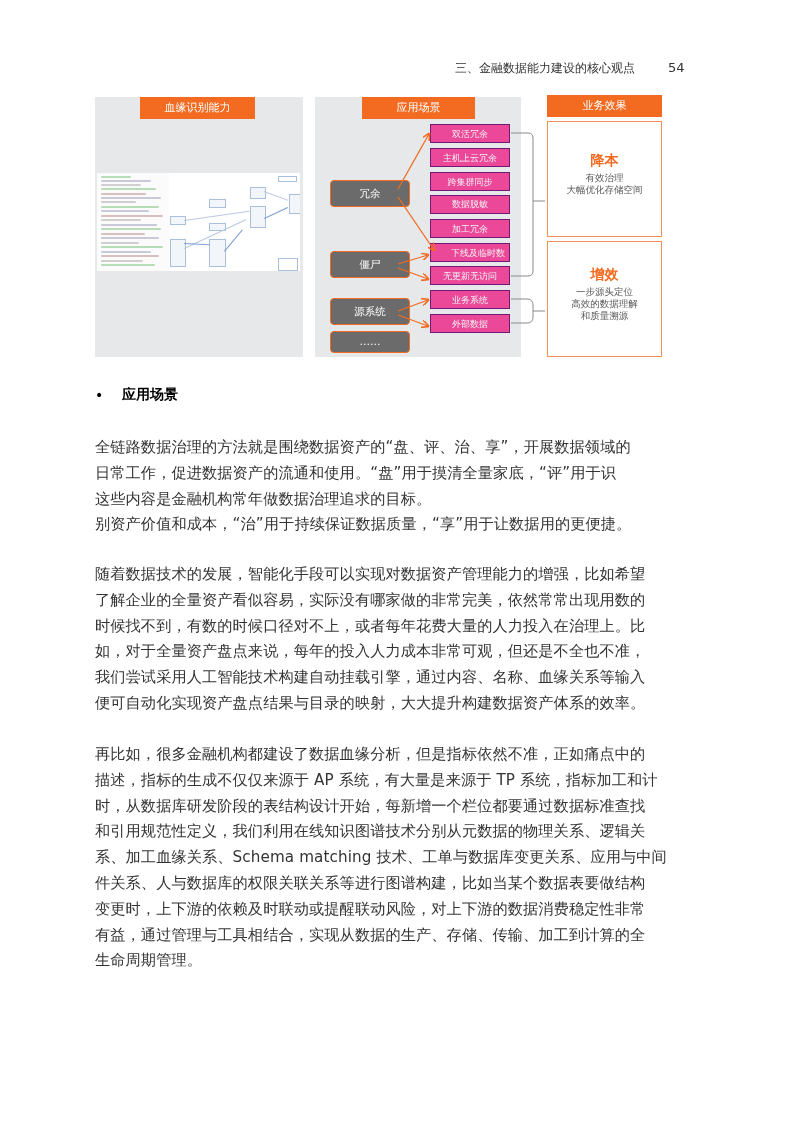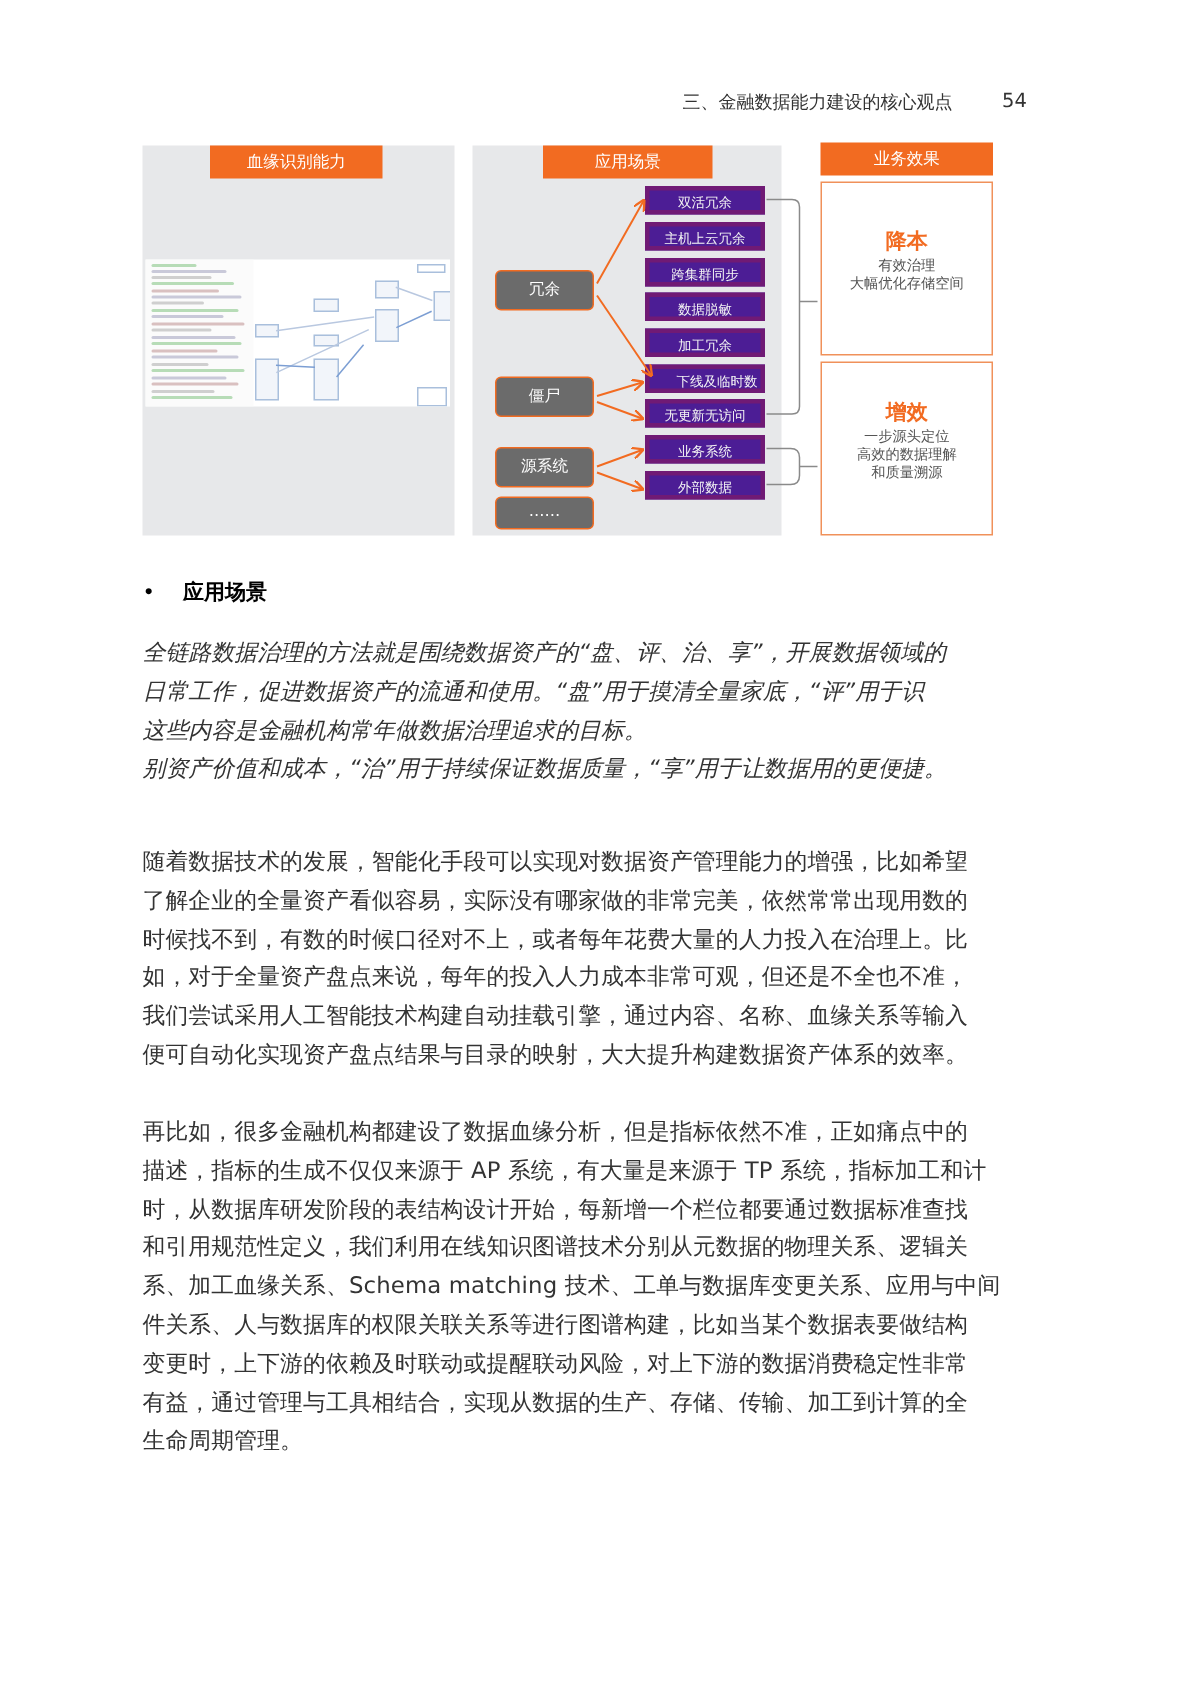--- a/index.html
+++ b/index.html
@@ -13,24 +13,24 @@
     .panel-mid { left: 315px; top: 97px; width: 206px; height: 260px; }
     .orange-head { position: absolute; background: #f26b21; color: #fff; font-size: 11px;
                    text-align: center; line-height: 22px; height: 22px; }
     .lineage-shot { position: absolute; left: 97px; top: 173px; width: 203px; height: 98px;
                     background: #ffffff; overflow: hidden; }
     .code-pane { position: absolute; left: 0; top: 0; width: 72px; height: 98px; background: #fbfbfb; }
     .code-line { position: absolute; left: 4px; height: 2px; border-radius: 1px; }
     .graph-node { position: absolute; border: 1px solid #a9bfdc; background: #f2f5fa; }
     .graph-link { position: absolute; height: 1px; background: #b9c8e0; transform-origin: 0 0; }
 
-    .cat-box { position: absolute; left: 330px; width: 66px; background: #6b6b6b; color: #fff;
+    .cat-box { position: absolute; left: 330px; width: 80px; background: #6b6b6b; color: #fff;
                border: 1.5px solid #f26b21; border-radius: 4px; font-size: 10.5px; text-align: center; box-sizing: border-box; }
-    .item-box { position: absolute; left: 430px; width: 80px; height: 19px; background: #4c1d95;
-                color: #f4f4f4; font-size: 9px; text-align: center; line-height: 19px; border: 3px solid #701a75; box-sizing: border-box; }
+    .item-box { position: absolute; left: 430px; width: 80px; height: 19px; background: #ec4899;
+                color: #f4f4f4; font-size: 9px; text-align: center; line-height: 19px; border: 1px solid #701a75; box-sizing: border-box; }
     .arrows { position: absolute; left: 0; top: 0; width: 793px; height: 400px; pointer-events: none; }
 
     .effect-head { left: 547px; top: 95px; width: 115px; }
     .effect-box { position: absolute; left: 547px; width: 115px; border: 1.5px solid #f0915a; background: #fff;
                   box-sizing: border-box; text-align: center; }
     .effect-title { color: #f26b21; font-size: 14px; font-weight: bold; margin-bottom: 2px; }
     .effect-desc { color: #555; font-size: 9.5px; line-height: 12px; }
 
     .section-bullet { position: absolute; left: 95px; top: 387px; font-size: 14px; color: #000; }
     .section-title { position: absolute; left: 122px; top: 386px; font-size: 14px; font-weight: bold; color: #000; }
@@ -140,21 +140,21 @@
     <div class="effect-title">增效</div>
     <div class="effect-desc">一步源头定位</div>
     <div class="effect-desc">高效的数据理解</div>
     <div class="effect-desc">和质量溯源</div>
   </div>
 </div>
 
 <div class="section-bullet">•</div>
 <div class="section-title">应用场景</div>
 
-<div class="para" style="top:423px;font-style:italic;">
+<div class="para" style="top:435px;">
   <p>全链路数据治理的方法就是围绕数据资产的“盘、评、治、享”，开展数据领域的</p>
   <p>日常工作，促进数据资产的流通和使用。“盘”用于摸清全量家底，“评”用于识</p>
   <p>这些内容是金融机构常年做数据治理追求的目标。</p>
   <p>别资产价值和成本，“治”用于持续保证数据质量，“享”用于让数据用的更便捷。</p>
 </div>
 
 <div class="para" style="top:562px;">
   <p>随着数据技术的发展，智能化手段可以实现对数据资产管理能力的增强，比如希望</p>
   <p>了解企业的全量资产看似容易，实际没有哪家做的非常完美，依然常常出现用数的</p>
   <p>时候找不到，有数的时候口径对不上，或者每年花费大量的人力投入在治理上。比</p>

